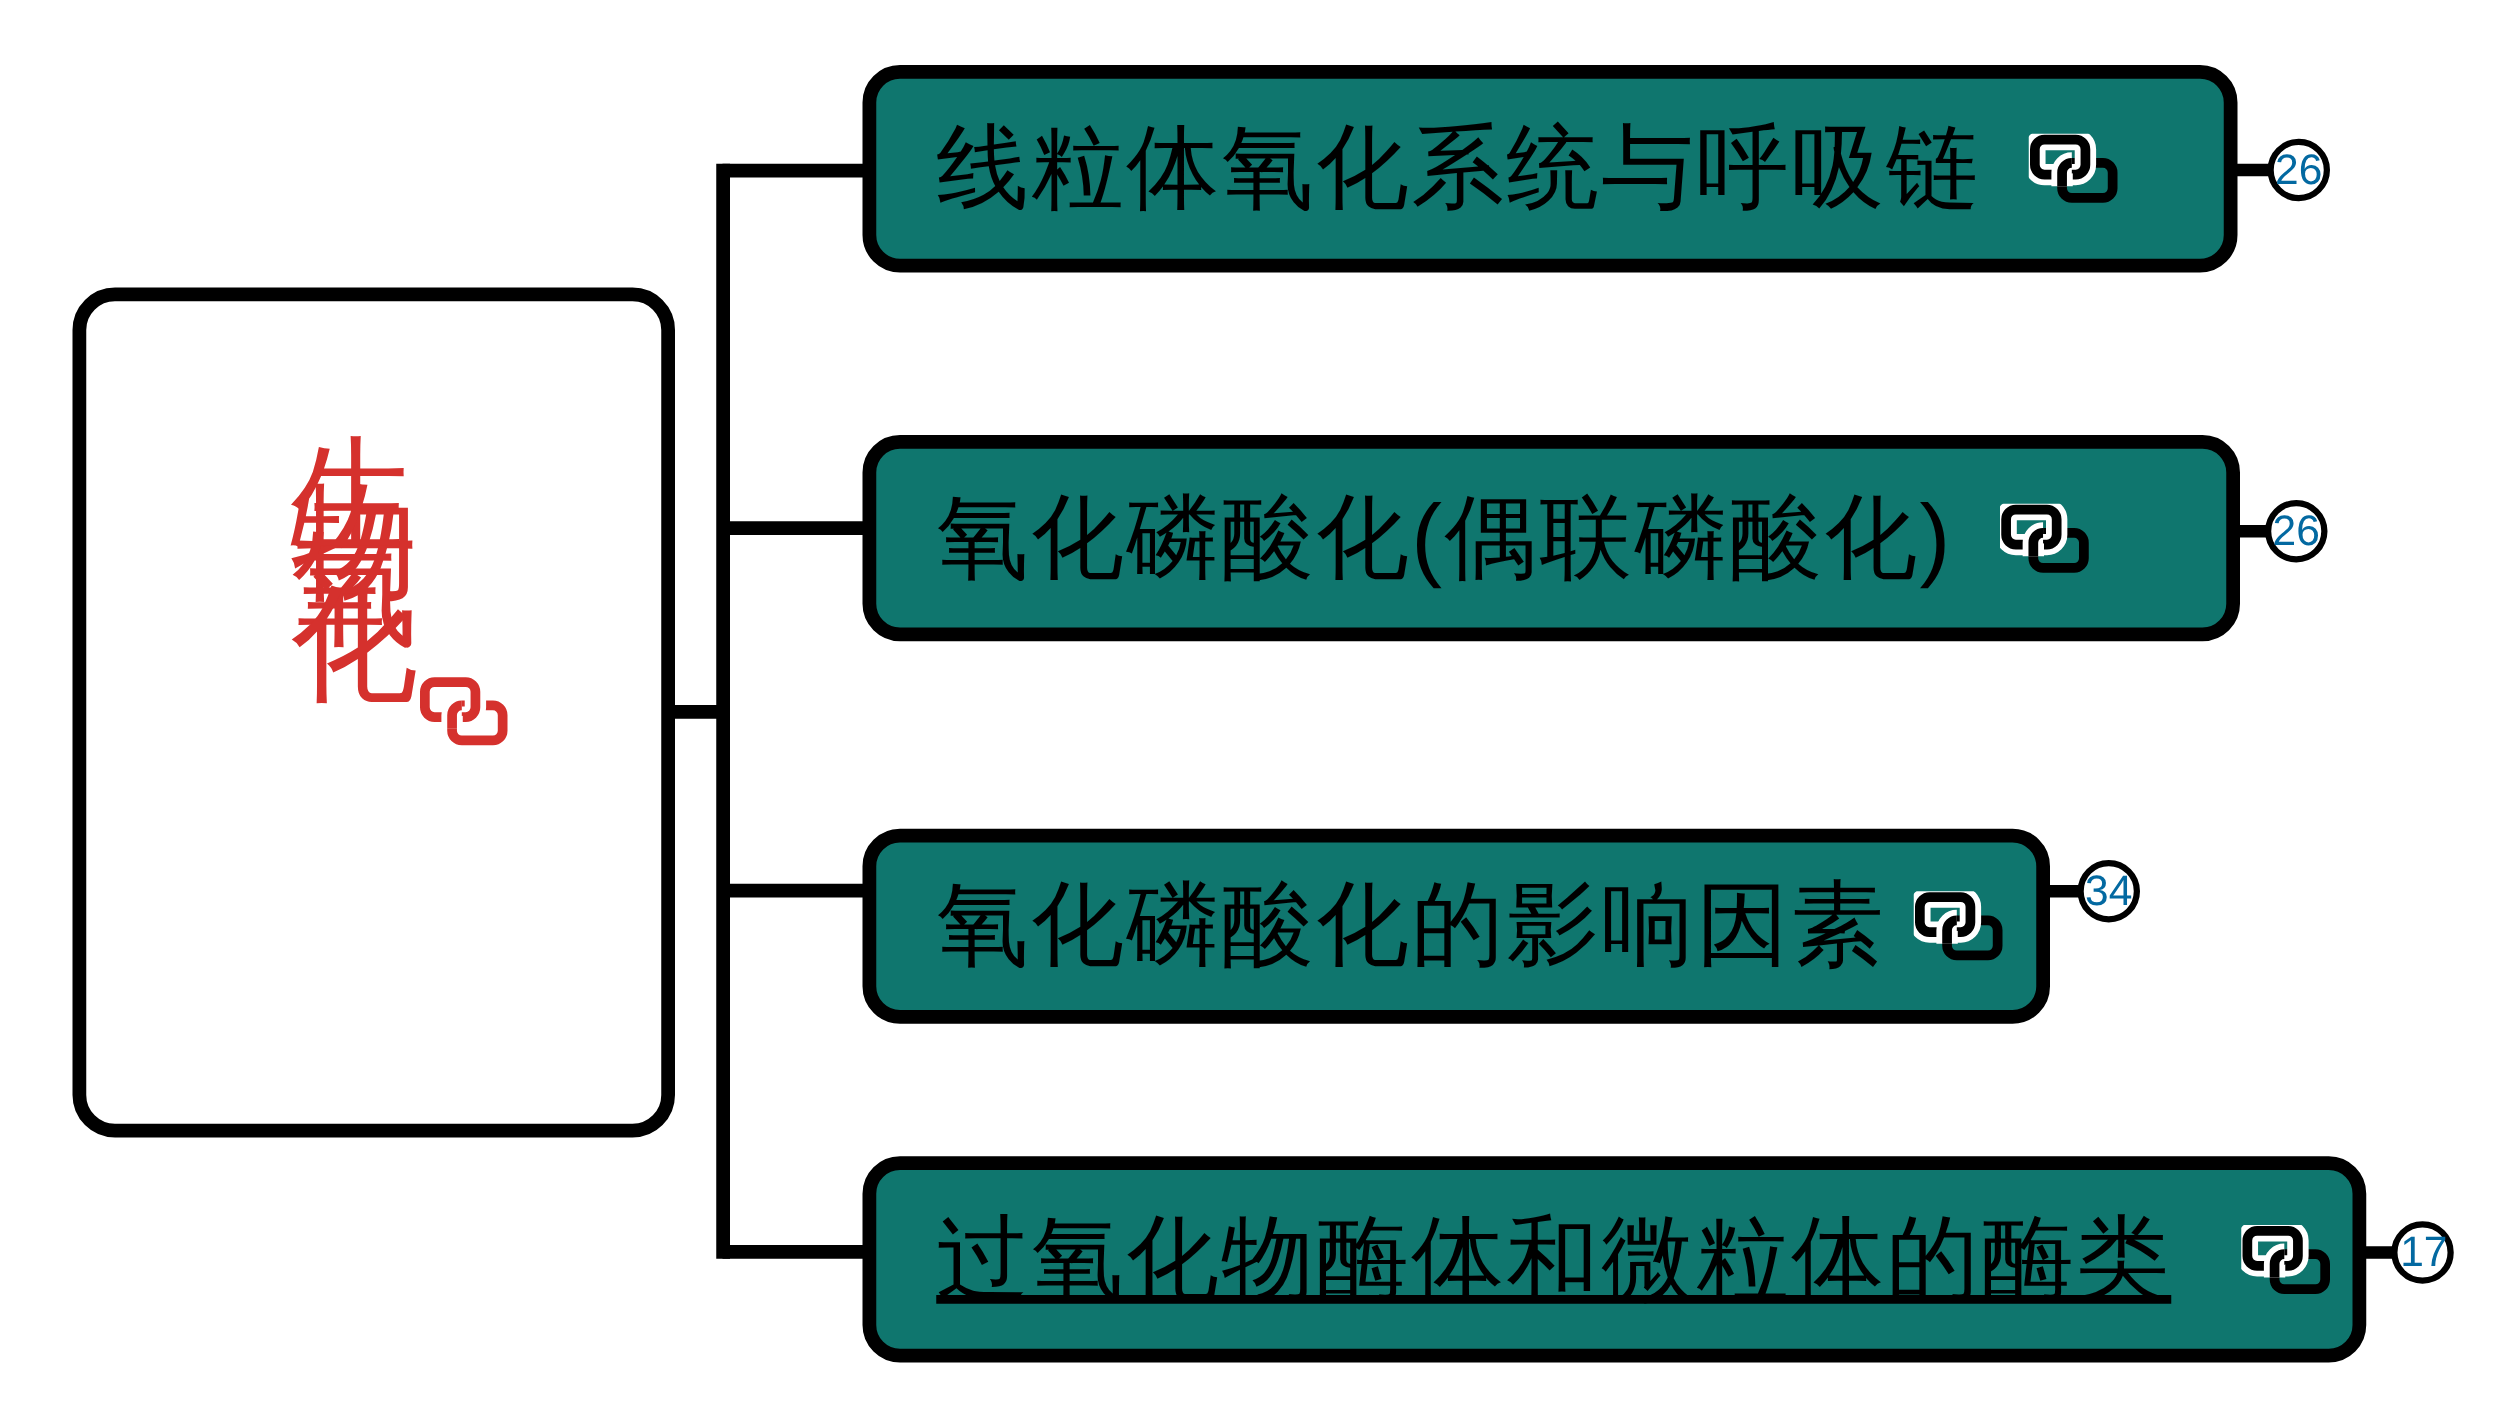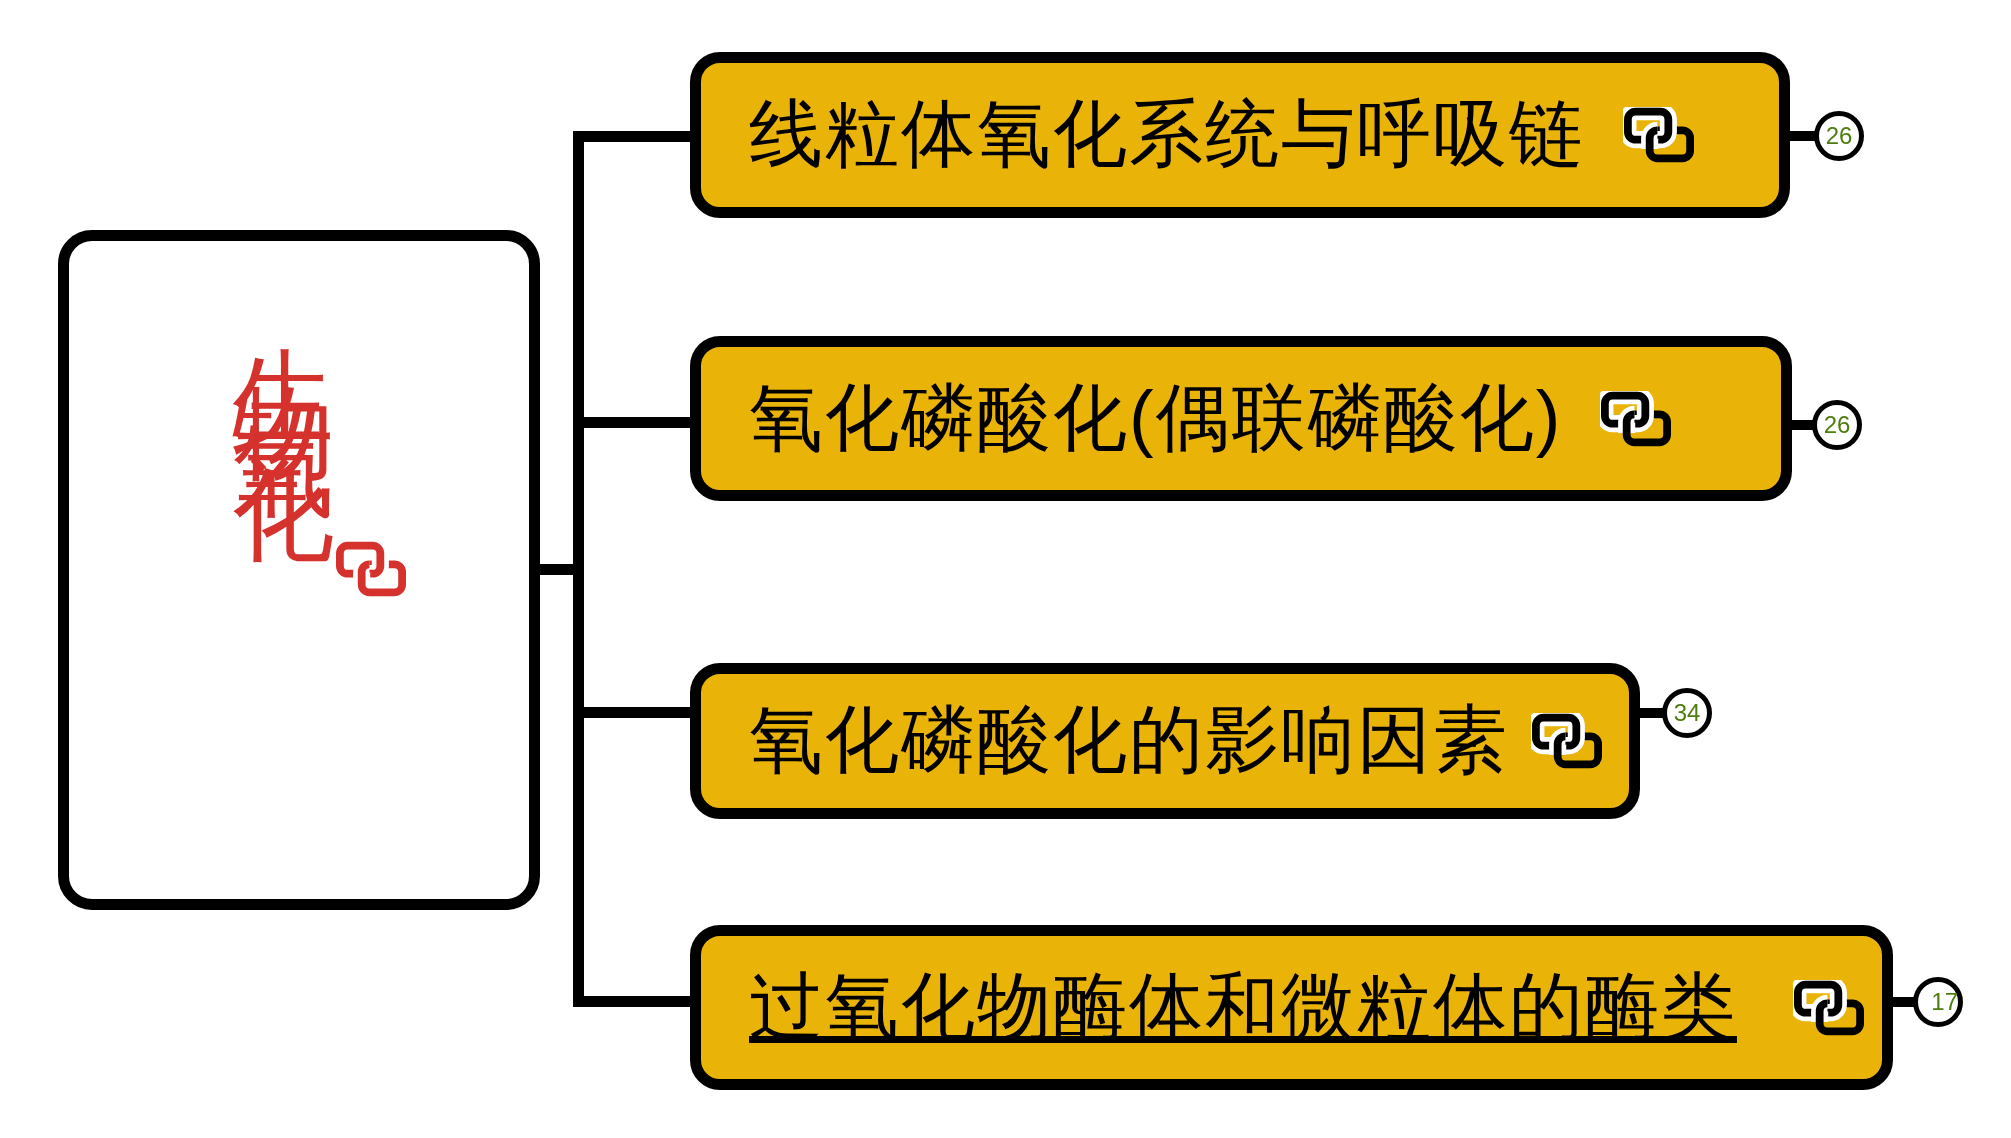--- a/index.html
+++ b/index.html
@@ -15,26 +15,26 @@
   .c2         {left:578px;top:417px;width:114px;height:11px;}
   .c3         {left:578px;top:707px;width:114px;height:11px;}
   .c4         {left:578px;top:996px;width:114px;height:11px;}
   
   .s1{left:1786px;top:131px;width:32px;height:10px;}
   .s2{left:1788px;top:420px;width:28px;height:10px;}
   .s3{left:1636px;top:708px;width:30px;height:10px;}
   .s4{left:1889px;top:997px;width:28px;height:10px;}
 
   .node{
-    position:absolute;box-sizing:border-box;background:#eab308;
+    position:absolute;box-sizing:border-box;background:#0f766e;
     border:11px solid #000;border-radius:30px;
     display:flex;align-items:center;padding-left:48px;
   }
   .n1{left:690px;top:52px; width:1100px;height:166px;}
-  .n2{left:690px;top:336px;width:1102px;height:165px;}
+  .n2{left:690px;top:348px;width:1102px;height:165px;}
   .n3{left:690px;top:635px;width:950px; height:156px;margin-top:28px;}
   .n4{left:690px;top:925px;width:1203px;height:165px;text-decoration:underline;}
   .node-label{font-size:74px;color:#000;white-space:nowrap;letter-spacing:2px;}
 
   .root-node{
     position:absolute;box-sizing:border-box;background:#fff;
     left:58px;top:230px;width:482px;height:680px;
     border:11px solid #000;border-radius:34px;
   }
   .root-label{
@@ -50,21 +50,21 @@
   .n3 .link-icon{margin-left:22px;}
   .n4 .link-icon{margin-left:56px;}
   .link-icon .ink{fill:none;stroke:#000;stroke-width:5;}
   .link-icon .halo{fill:none;stroke:#fff;stroke-width:11;}
   .icon-red .ink{stroke:var(--accent,#d5312d);}
 
   .badge{
     position:absolute;box-sizing:border-box;width:50px;height:50px;
     background:#fff;border:5px solid #000;border-radius:50%;
     display:flex;align-items:center;justify-content:center;
-    font-size:24px;color:#4d7c0f;
+    font-size:34px;color:#0369a1;
   }
   .b1{left:1814px;top:111px;}
   .b2{left:1812px;top:400px;}
   .b3{left:1662px;top:688px;}
   .b4{left:1913px;top:977px;justify-content:flex-end;}
 </style>
 </head>
 <body>
 
 <div class="canvas">

